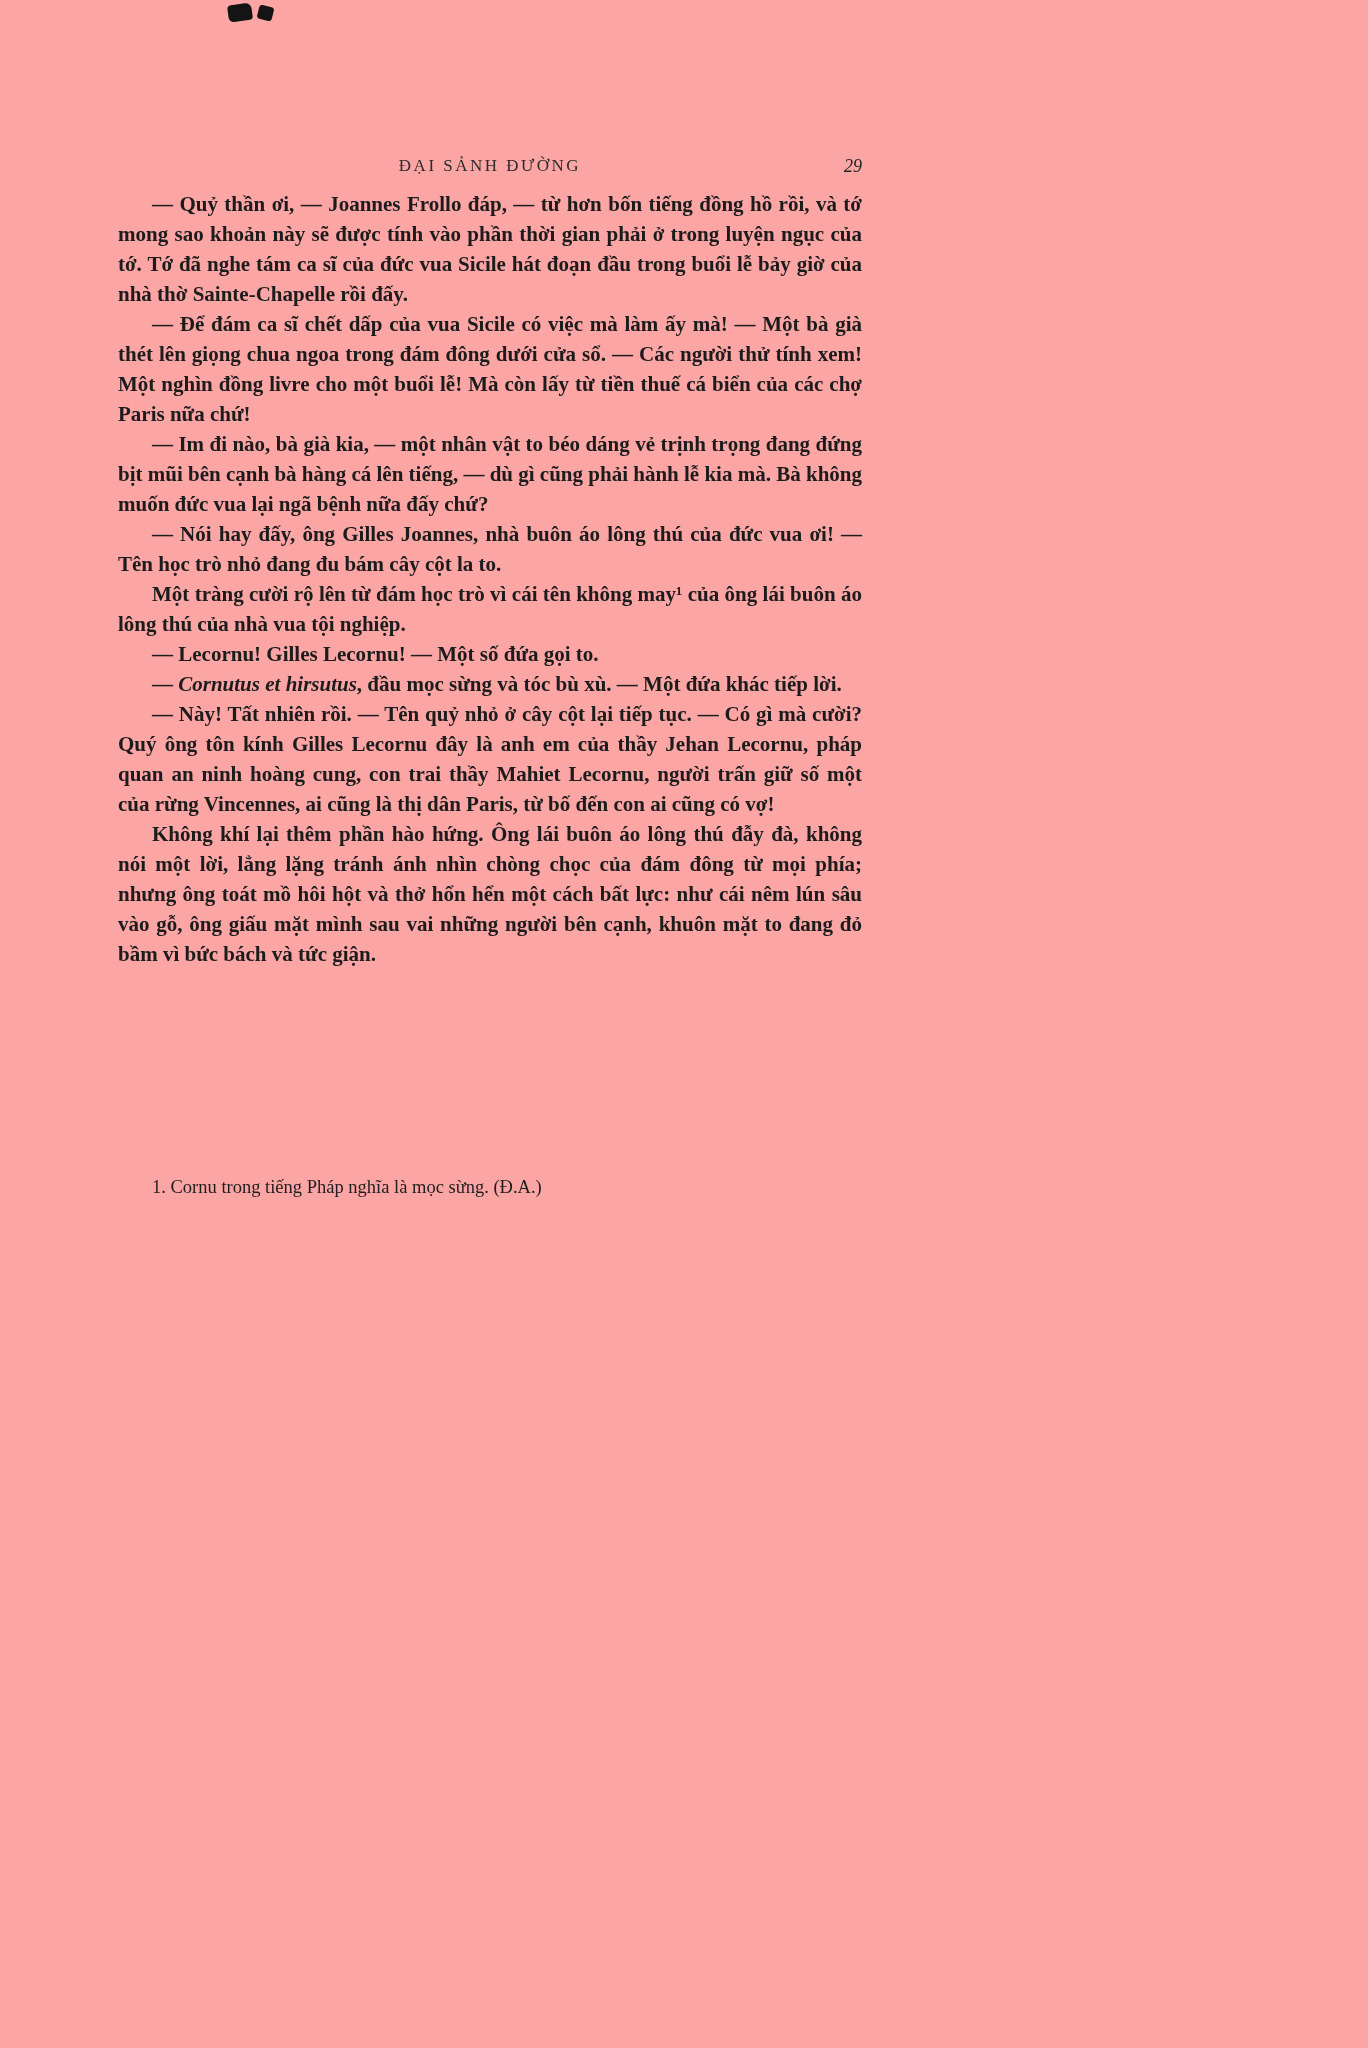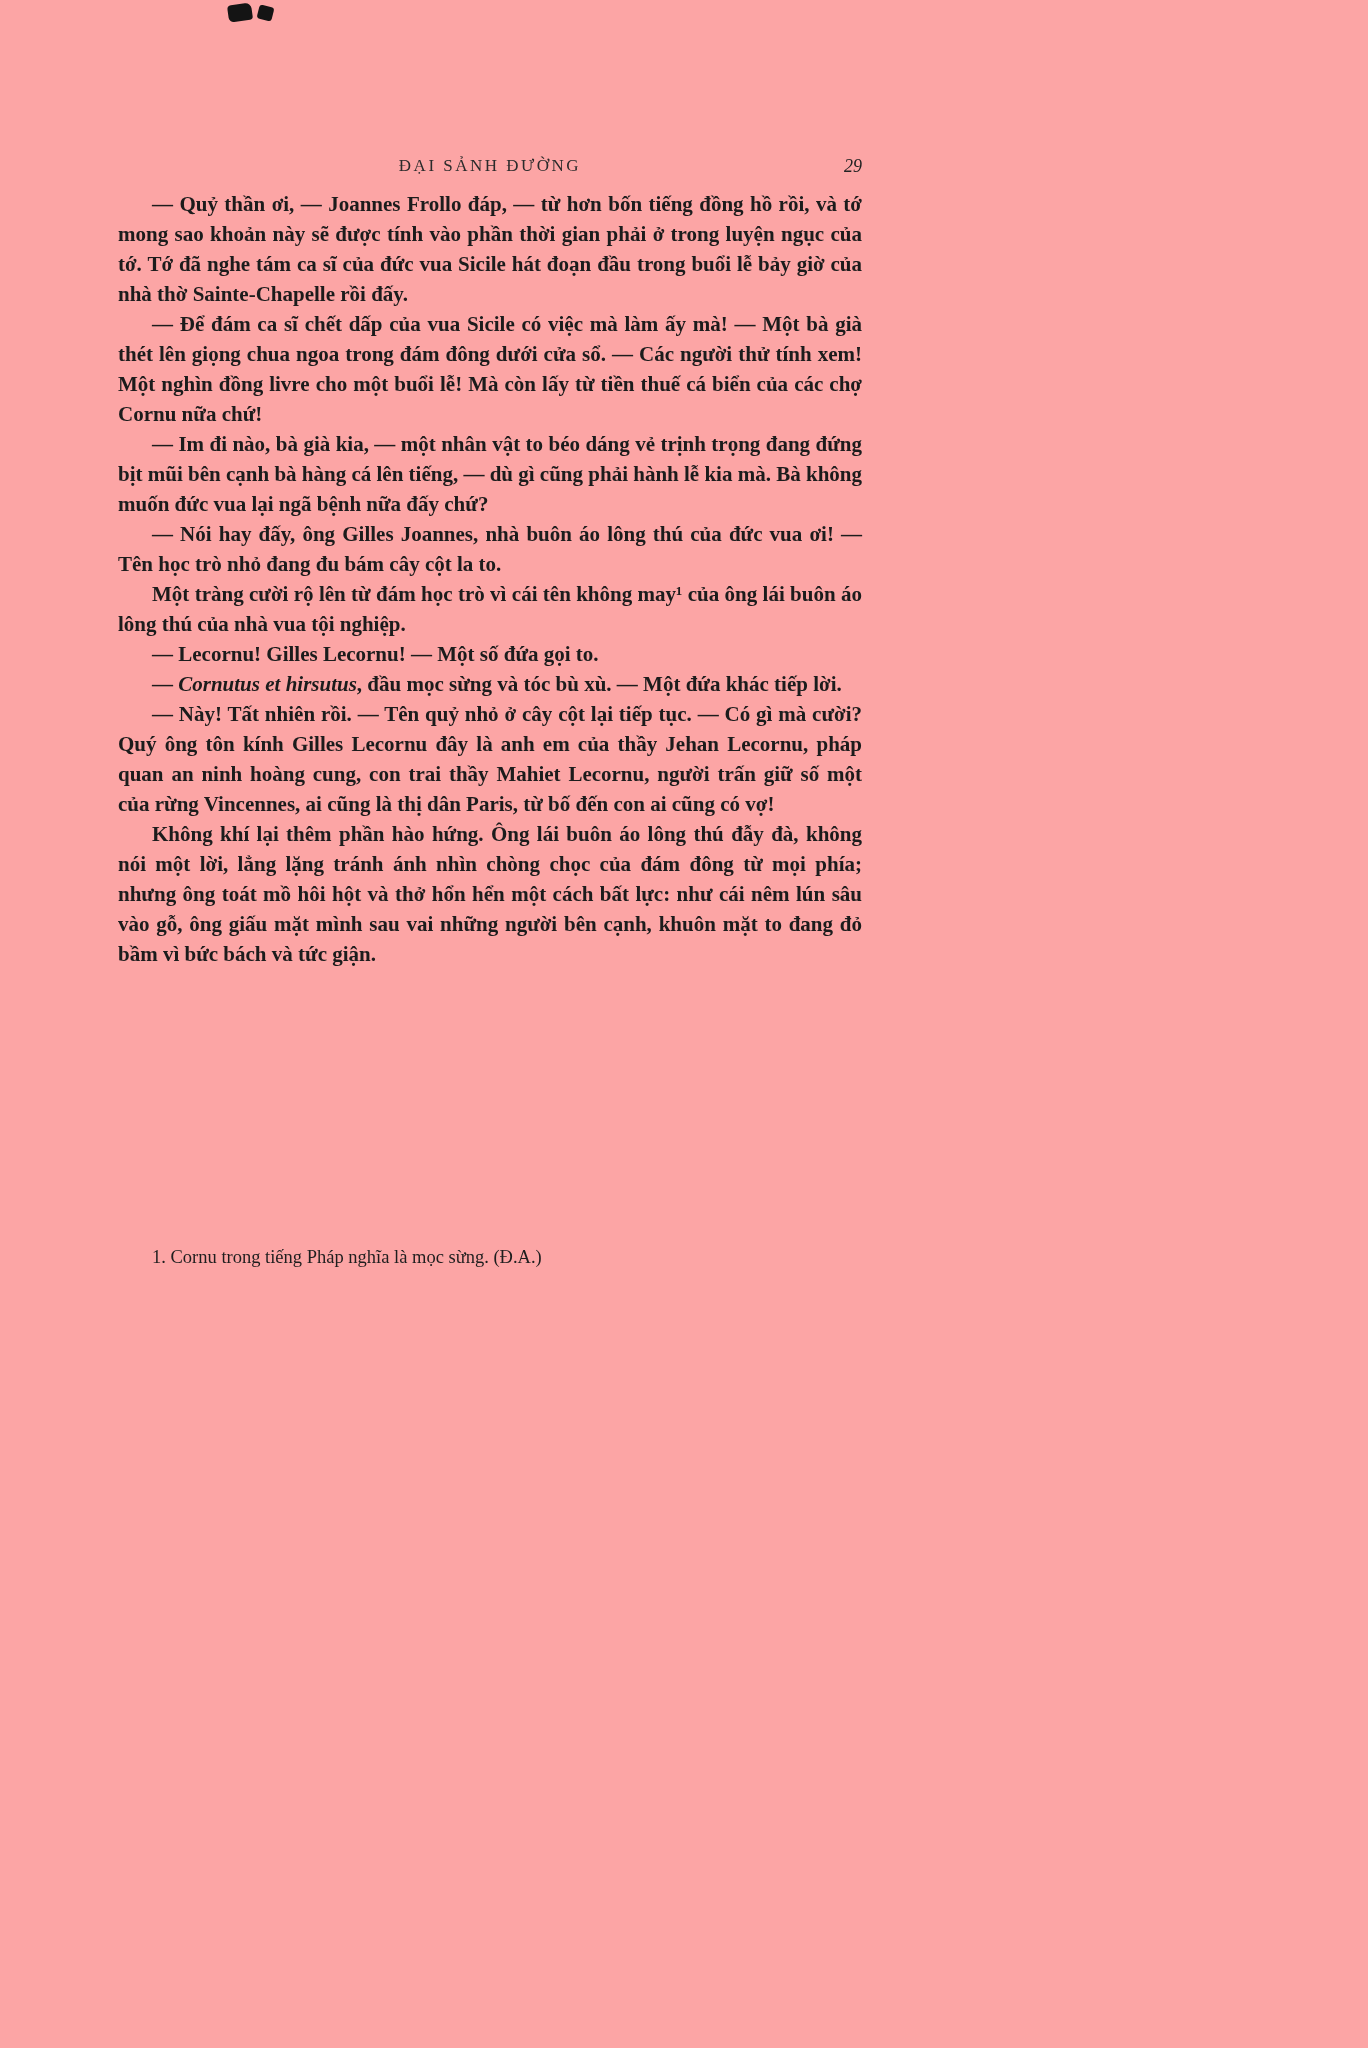--- a/index.html
+++ b/index.html
@@ -74,21 +74,21 @@
   .para {
     margin: 0;
     text-indent: 34px;
     font-weight: bold;
   }
   .italic {
     font-style: italic;
   }
   .footnote {
     position: absolute;
-    top: 1244px;
+    top: 1174px;
     left: 152px;
     width: 710px;
   }
   .footnote-text {
     margin: 0;
     font-size: 18.5px;
     line-height: 26px;
     color: #1e1e1e;
   }
 </style>
@@ -100,21 +100,21 @@
   <div class="scan-artifact artifact-1"></div>
   <div class="scan-artifact artifact-2"></div>
 
   <header class="running-head">
     <span class="running-title">ĐẠI SẢNH ĐƯỜNG</span>
     <span class="page-number">29</span>
   </header>
 
   <main class="text-block">
     <p class="para">— Quỷ thần ơi, — Joannes Frollo đáp, — từ hơn bốn tiếng đồng hồ rồi, và tớ mong sao khoản này sẽ được tính vào phần thời gian phải ở trong luyện ngục của tớ. Tớ đã nghe tám ca sĩ của đức vua Sicile hát đoạn đầu trong buổi lễ bảy giờ của nhà thờ Sainte-Chapelle rồi đấy.</p>
-    <p class="para">— Để đám ca sĩ chết dấp của vua Sicile có việc mà làm ấy mà! — Một bà già thét lên giọng chua ngoa trong đám đông dưới cửa sổ. — Các người thử tính xem! Một nghìn đồng livre cho một buổi lễ! Mà còn lấy từ tiền thuế cá biển của các chợ Cornu nữa chứ!</p>
+    <p class="para">— Để đám ca sĩ chết dấp của vua Sicile có việc mà làm ấy mà! — Một bà già thét lên giọng chua ngoa trong đám đông dưới cửa sổ. — Các người thử tính xem! Một nghìn đồng livre cho một buổi lễ! Mà còn lấy từ tiền thuế cá biển của các chợ Paris nữa chứ!</p>
     <p class="para">— Im đi nào, bà già kia, — một nhân vật to béo dáng vẻ trịnh trọng đang đứng bịt mũi bên cạnh bà hàng cá lên tiếng, — dù gì cũng phải hành lễ kia mà. Bà không muốn đức vua lại ngã bệnh nữa đấy chứ?</p>
     <p class="para">— Nói hay đấy, ông Gilles Joannes, nhà buôn áo lông thú của đức vua ơi! — Tên học trò nhỏ đang đu bám cây cột la to.</p>
     <p class="para">Một tràng cười rộ lên từ đám học trò vì cái tên không may¹ của ông lái buôn áo lông thú của nhà vua tội nghiệp.</p>
     <p class="para">— Lecornu! Gilles Lecornu! — Một số đứa gọi to.</p>
     <p class="para"><span>— </span><span class="italic">Cornutus et hirsutus</span><span>, đầu mọc sừng và tóc bù xù. — Một đứa khác tiếp lời.</span></p>
     <p class="para">— Này! Tất nhiên rồi. — Tên quỷ nhỏ ở cây cột lại tiếp tục. — Có gì mà cười? Quý ông tôn kính Gilles Lecornu đây là anh em của thầy Jehan Lecornu, pháp quan an ninh hoàng cung, con trai thầy Mahiet Lecornu, người trấn giữ số một của rừng Vincennes, ai cũng là thị dân Paris, từ bố đến con ai cũng có vợ!</p>
     <p class="para">Không khí lại thêm phần hào hứng. Ông lái buôn áo lông thú đẫy đà, không nói một lời, lẳng lặng tránh ánh nhìn chòng chọc của đám đông từ mọi phía; nhưng ông toát mồ hôi hột và thở hổn hển một cách bất lực: như cái nêm lún sâu vào gỗ, ông giấu mặt mình sau vai những người bên cạnh, khuôn mặt to đang đỏ bầm vì bức bách và tức giận.</p>
   </main>
 
   <footer class="footnote">

